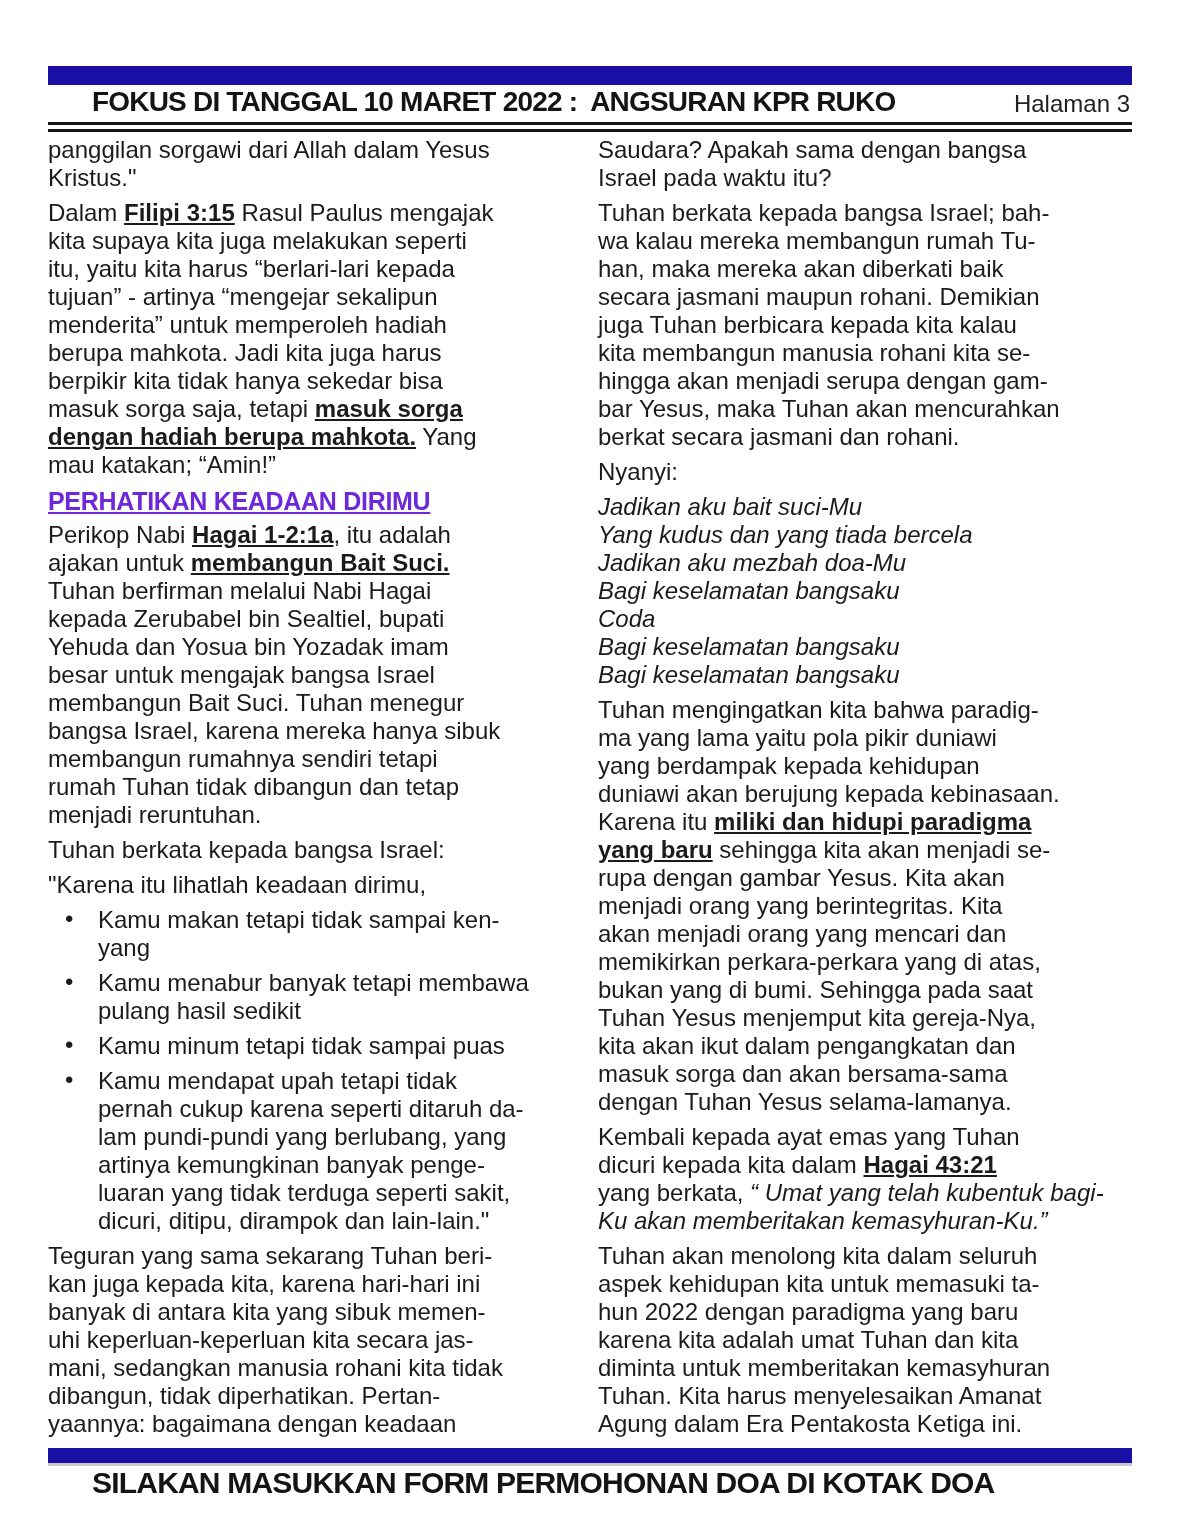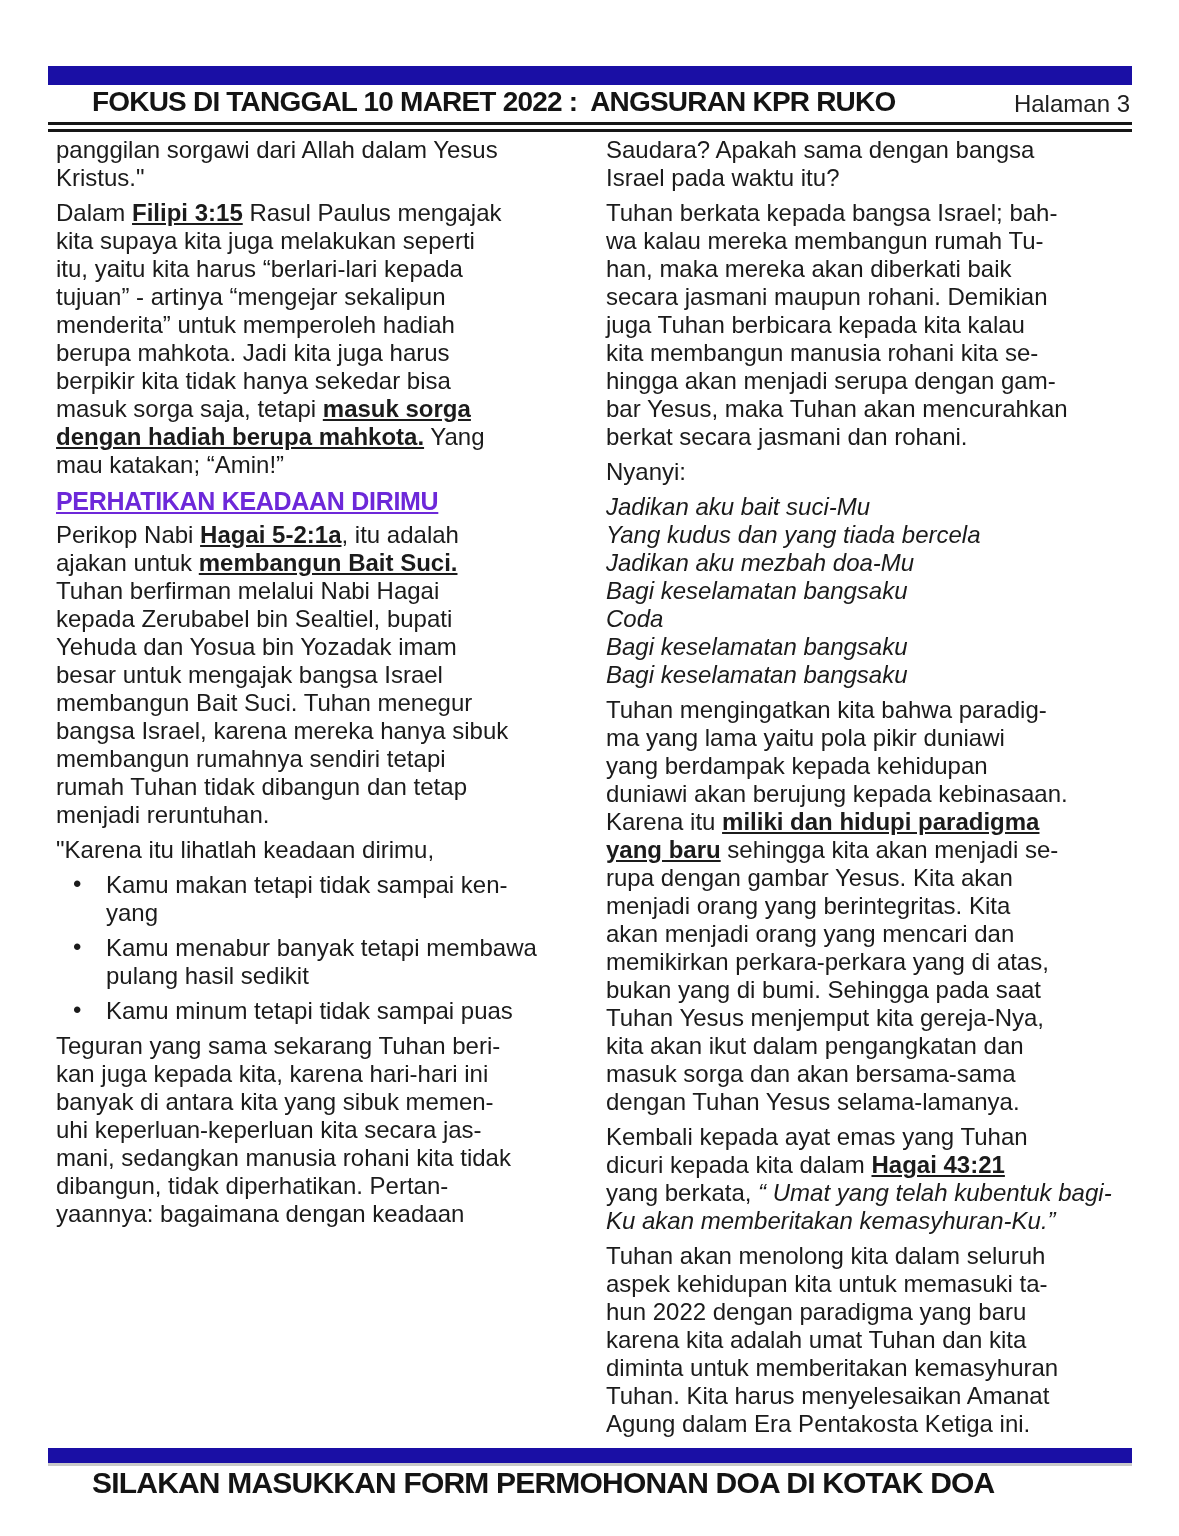--- a/index.html
+++ b/index.html
@@ -6,21 +6,21 @@
   .page{
     position:relative;width:1179px;height:1536px;background:#ffffff;
     font-family:"Liberation Sans","DejaVu Sans",sans-serif;color:#1b1b1b;overflow:hidden;
   }
   .accent-bar{position:absolute;left:48px;width:1084px;background:#1a0fa5;}
   .topbar{top:66px;height:19px;}
   .header{position:absolute;left:48px;top:86px;width:1084px;display:flex;justify-content:space-between;align-items:flex-end;}
   .title{font-weight:700;font-size:28px;letter-spacing:-0.8px;padding-left:44px;white-space:pre;color:#141414;}
   .pagenum{font-size:24px;color:#202020;padding-right:2px;margin-left:20px;}
   .rule{position:absolute;left:48px;top:122px;width:1084px;height:4px;border-top:3px solid #161616;border-bottom:3px solid #161616;}
-  .columns{position:absolute;left:48px;top:136px;width:1084px;height:1308px;display:flex;gap:24px;overflow:hidden;justify-content:flex-end;}
+  .columns{position:absolute;left:48px;top:136px;width:1084px;height:1308px;display:flex;gap:24px;overflow:hidden;}
   .col{width:526px;font-size:24px;line-height:28px;}
   .col p{margin:0 0 7px;white-space:pre-line;}
   .col h2{margin:8px 0 6px;font-size:25px;letter-spacing:-0.3px;white-space:pre-line;color:#6d28d9;}
   .col ul{list-style:none;margin:0 0 7px;padding:0;}
   .col li{position:relative;padding-left:50px;margin:0 0 7px;white-space:pre-line;}
   .col li::before{content:"\2022";position:absolute;left:17px;top:-1px;}
   .col b{font-weight:700;text-decoration:underline;}
   .footbar{top:1448px;height:15px;border-bottom:3px solid #c9c9c9;}
   .foottext{position:absolute;left:92px;top:1466px;font-weight:700;font-size:30px;letter-spacing:-0.8px;white-space:pre;color:#141414;}
 </style>
@@ -42,38 +42,45 @@
 kita supaya kita juga melakukan seperti
 itu, yaitu kita harus “berlari-lari kepada
 tujuan” - artinya “mengejar sekalipun
 menderita” untuk memperoleh hadiah
 berupa mahkota. Jadi kita juga harus
 berpikir kita tidak hanya sekedar bisa
 masuk sorga saja, tetapi </span><b>masuk sorga
 dengan hadiah berupa mahkota.</b><span> Yang
 mau katakan; “Amin!”</span></p>
         <h2><b>PERHATIKAN KEADAAN DIRIMU</b></h2>
-        <p><span>Perikop Nabi </span><b>Hagai 5-2:1a</b><span>, itu adalah
+        <p><span>Perikop Nabi </span><b>Hagai 1-2:1a</b><span>, itu adalah
 ajakan untuk </span><b>membangun Bait Suci.</b><span>
 Tuhan berfirman melalui Nabi Hagai
 kepada Zerubabel bin Sealtiel, bupati
 Yehuda dan Yosua bin Yozadak imam
 besar untuk mengajak bangsa Israel
 membangun Bait Suci. Tuhan menegur
 bangsa Israel, karena mereka hanya sibuk
 membangun rumahnya sendiri tetapi
 rumah Tuhan tidak dibangun dan tetap
 menjadi reruntuhan.</span></p>
+        <p><span>Tuhan berkata kepada bangsa Israel:</span></p>
         <p><span>"Karena itu lihatlah keadaan dirimu,</span></p>
         <ul>
           <li><span>Kamu makan tetapi tidak sampai ken-
 yang</span></li>
           <li><span>Kamu menabur banyak tetapi membawa
 pulang hasil sedikit</span></li>
           <li><span>Kamu minum tetapi tidak sampai puas</span></li>
+          <li><span>Kamu mendapat upah tetapi tidak
+pernah cukup karena seperti ditaruh da-
+lam pundi-pundi yang berlubang, yang
+artinya kemungkinan banyak penge-
+luaran yang tidak terduga seperti sakit,
+dicuri, ditipu, dirampok dan lain-lain."</span></li>
         </ul>
         <p><span>Teguran yang sama sekarang Tuhan beri-
 kan juga kepada kita, karena hari-hari ini
 banyak di antara kita yang sibuk memen-
 uhi keperluan-keperluan kita secara jas-
 mani, sedangkan manusia rohani kita tidak
 dibangun, tidak diperhatikan. Pertan-
 yaannya: bagaimana dengan keadaan</span></p>
       </div>
     <div class="col" id="col-right">

